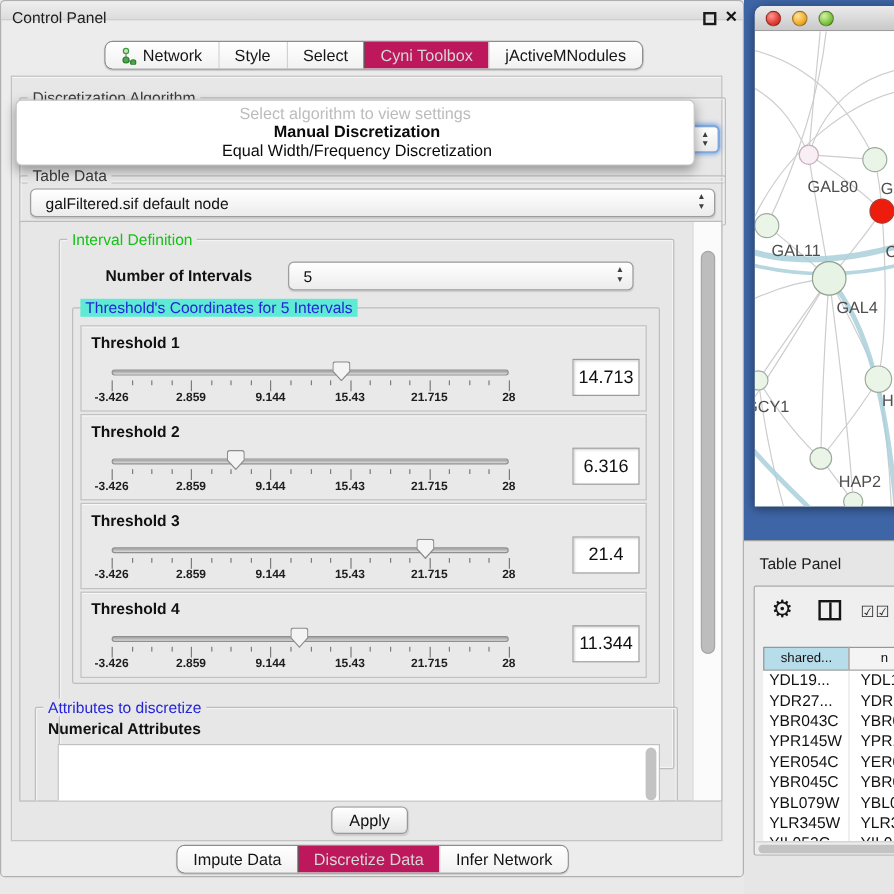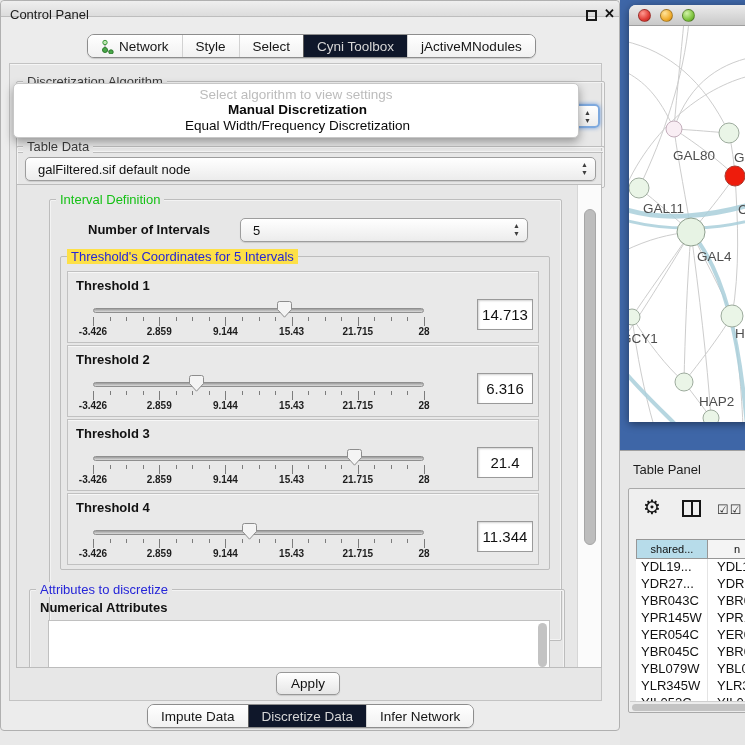--- a/index.html
+++ b/index.html
@@ -11,21 +11,21 @@
   #control-window { left:0; top:0; width:620px; height:731px; background:#ececec; border:1px solid #b0b0b0; border-radius:4px; }
   #cp-titlebar { left:0; top:0; right:0; height:16px; background:linear-gradient(#efefef,#dcdcdc); border-bottom:1px solid #bdbdbd; border-radius:4px 4px 0 0; }
   #cp-title { left:9px; top:6px; font-size:13px; color:#1c1c1c; }
   #float-icon { left:585px; top:9px; width:11px; height:11px; border:2px solid #1a1a1a; background:transparent; }
   #close-icon { left:603px; top:5px; font-size:13px; font-weight:bold; color:#111; }
 
   
   .tabbar { height:24px; display:flex; border:1px solid #8d8d8d; border-radius:7px; background:#fcfcfc; overflow:hidden; box-shadow:0 1px 1px rgba(0,0,0,.15); }
   .tab { display:flex; align-items:center; gap:5px; padding:0 13px; font-size:13.5px; color:#151515; border-left:1px solid #d2d2d2; background:linear-gradient(#ffffff,#f1f1f1); white-space:nowrap; }
   .tab:first-child { border-left:none; }
-  .tab.selected { background:#0f172a; color:#d6d6d6; border-left-color:#5e5e5e; }
+  .tab.selected { background:#be185d; color:#d6d6d6; border-left-color:#5e5e5e; }
   #top-tabs { left:86px; top:33px; }
   #bottom-tabs { left:146px; top:703px; }
 
   
   #content-box { left:8px; top:62px; width:593px; height:638px; background:#e7e7e7; border:1px solid #c3c3c3; box-shadow:inset 0 1px 0 #f6f6f6; }
 
   .group { position:absolute; border:1px solid #bdbdbd; border-radius:2px; box-shadow:inset 0 0 0 1px #f3f3f3; }
   .group-title { position:absolute; top:-8px; left:6px; padding:0 4px; background:#e7e7e7; font-size:13px; white-space:nowrap; }
 
   
@@ -163,21 +163,21 @@
         <span class="abs bold" style="left:38px; top:22px; font-size:13px;">Number of Intervals</span>
         <div class="combo" style="left:190px; top:18px; width:288px;">
           <span class="val">5</span>
           <span class="stepper">
               <span>▲</span>
               <span>▼</span>
             </span>
         </div>
 
         <div class="group" style="left:10px; top:56px; width:490px; height:314px; box-shadow:none;">
-          <span class="group-title blue-title" style="background:#fde047;">Threshold's Coordinates for 5 Intervals</span>
+          <span class="group-title blue-title" style="background:#5eead4;">Threshold's Coordinates for 5 Intervals</span>
           <div id="thresholds-container">
               <div class="thr-panel" style="top: 14px;">
                 <span class="thr-label">Threshold 1</span>
                 <div class="thr-track"></div>
                 <div class="thr-handle" style="left: 209.052px;"><svg width="15" height="17">
                     <path d="M2.5 0.5 h10 q2 0 2 2 v6 L7.5 16.2 L0.5 8.5 v-6 q0 -2 2 -2 z" fill="#f4f4f4" stroke="#8d8d8d"></path>
                   </svg></div>
                 <div class="thr-ticks">
                   <i style="left: 0%; height: 9px;"></i>
                   <i style="left: 5%; height: 4px;"></i>

